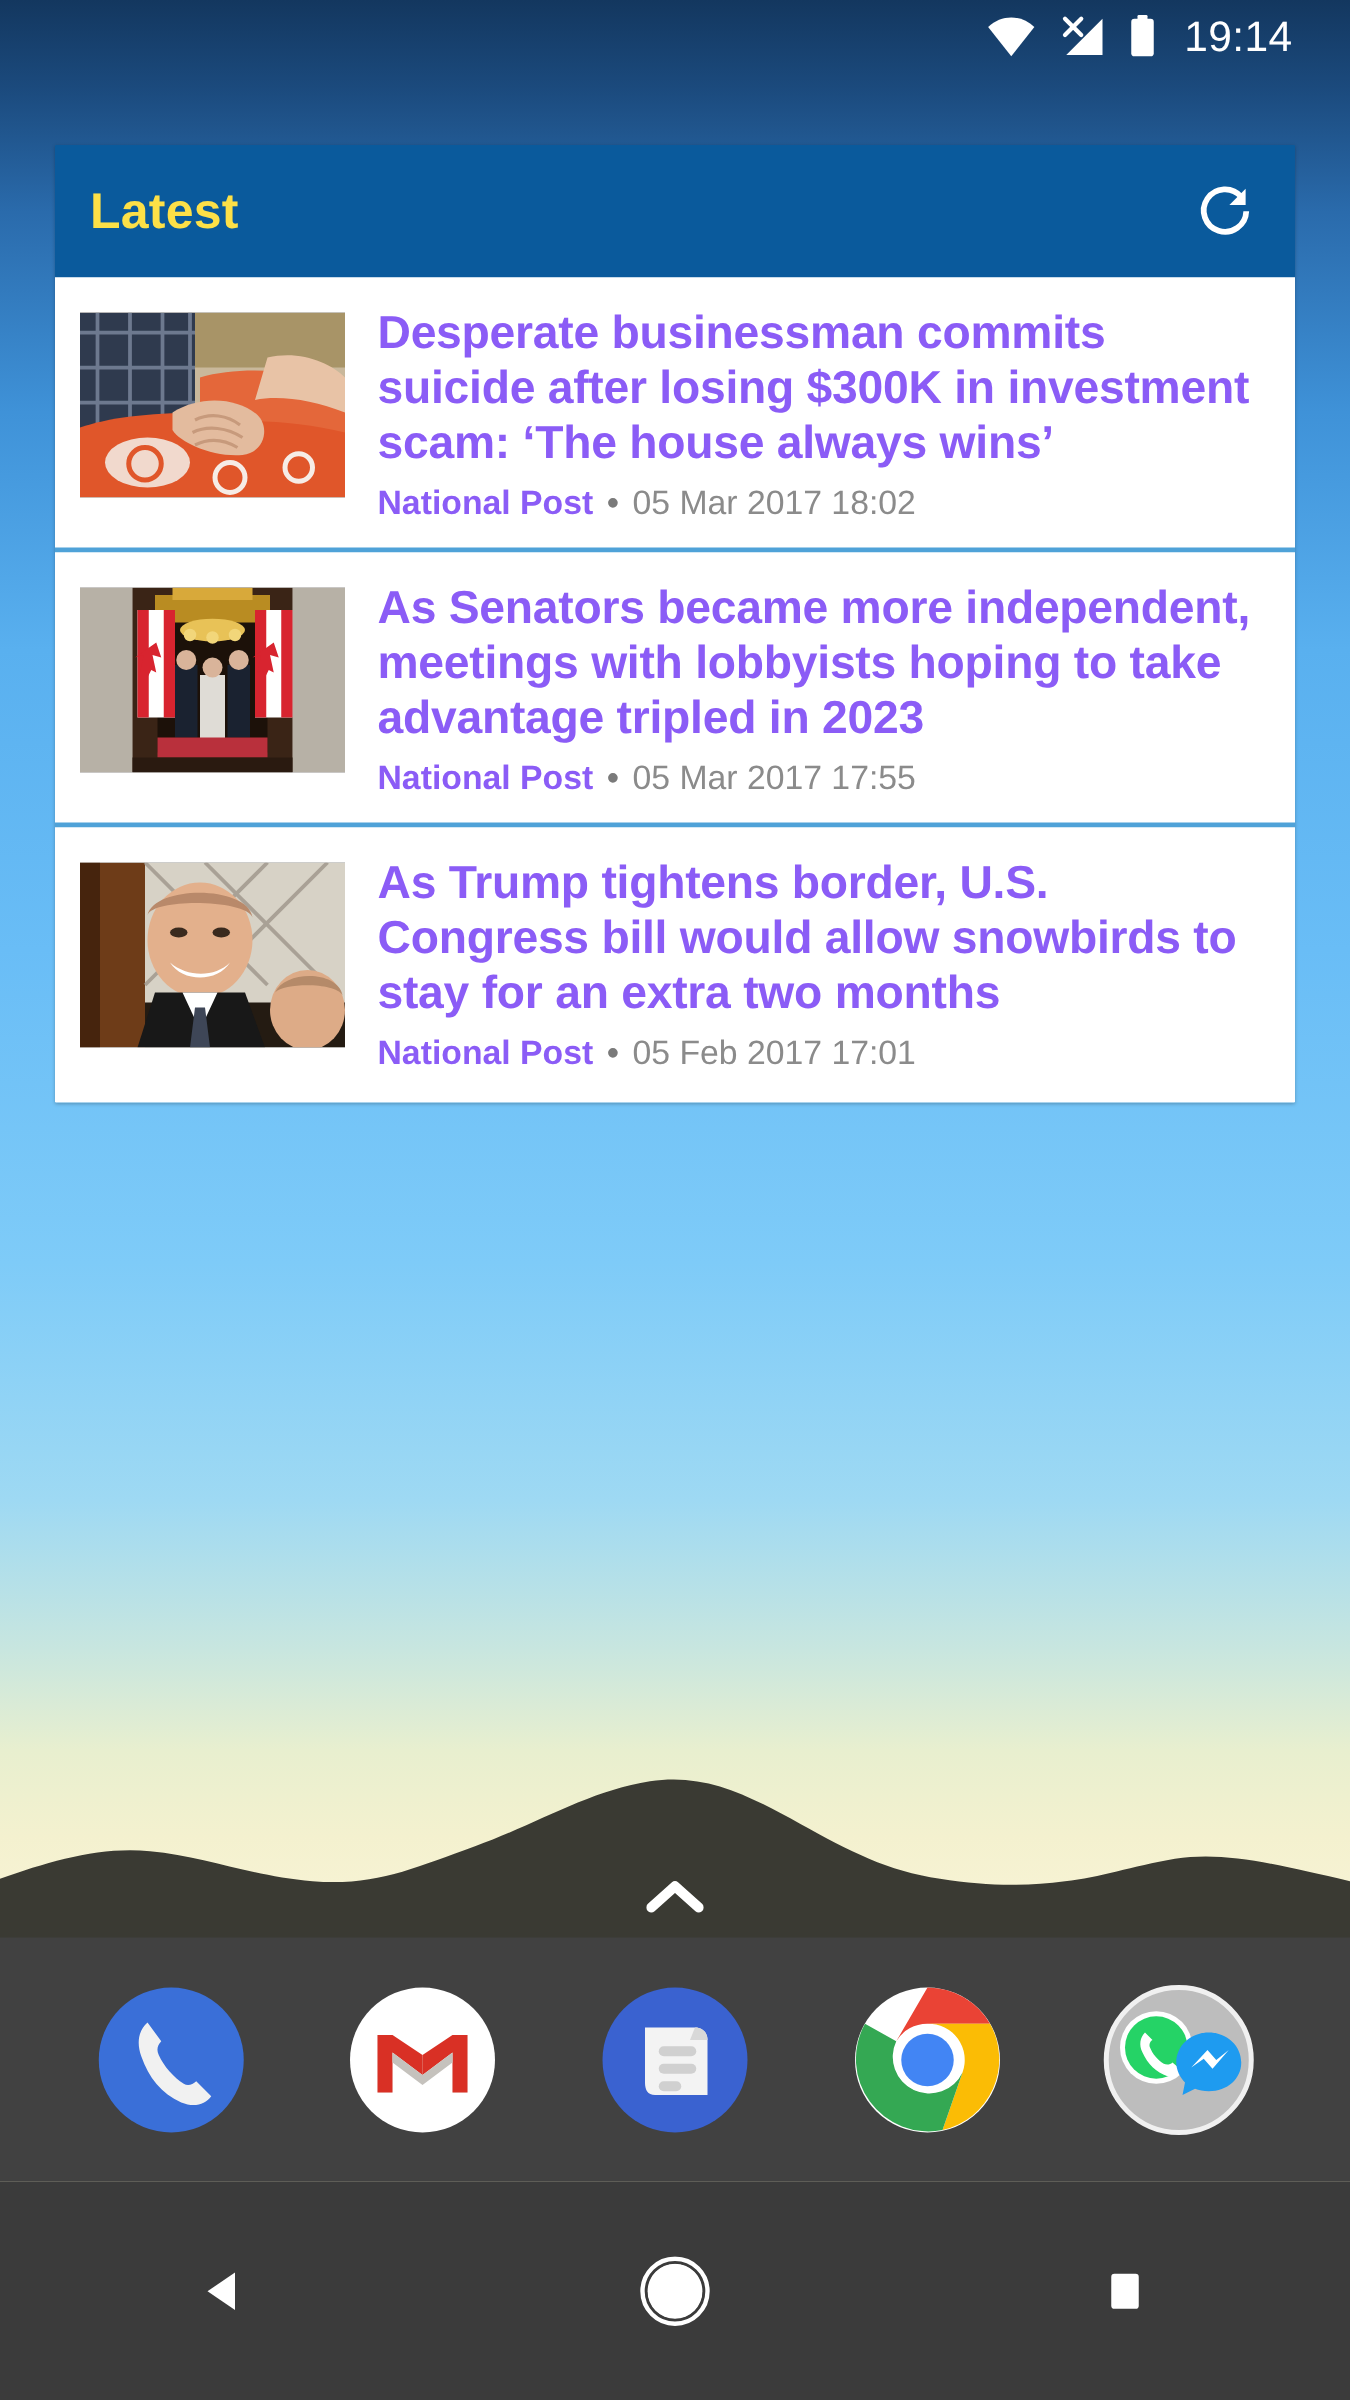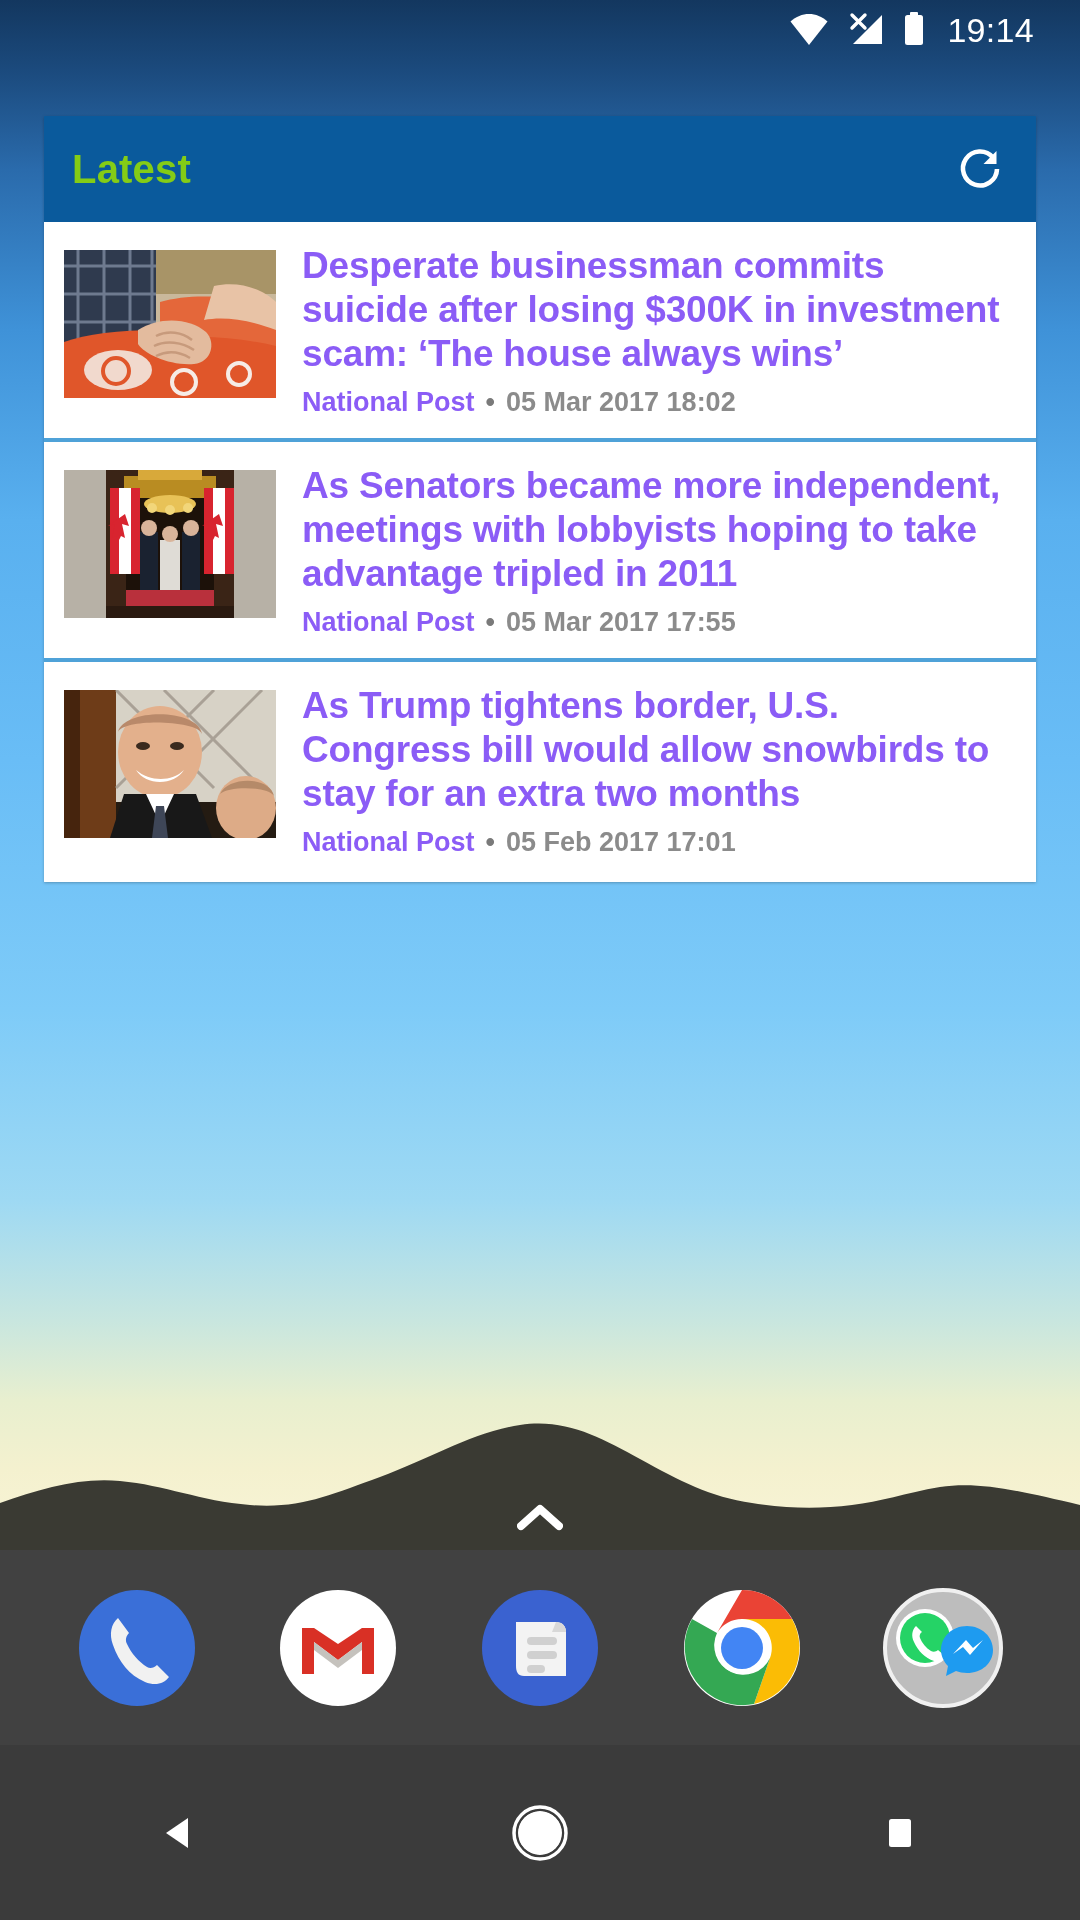--- a/index.html
+++ b/index.html
@@ -58,21 +58,21 @@
     border-radius:1px;
     overflow:hidden;
     box-shadow:0 1px 3px rgba(0,0,0,.25);
   }
   #widget-header{
     height:106px; background:#0a5a9c;
     display:flex; align-items:center; justify-content:space-between;
     padding:0 28px 0 28px;
   }
   #widget-title{
-    color:#84cc16; font-size:40px; font-weight:700; letter-spacing:.2px;
+    color:#fde047; font-size:40px; font-weight:700; letter-spacing:.2px;
   }
   #refresh-btn{ width:56px; height:56px; display:flex; align-items:center; justify-content:center; }
 
   .news-list{ background:#ffffff; }
   .news-item{
     display:flex; align-items:flex-start;
     padding:22px 26px 22px 20px;
     background:#fff;
     border-bottom:4px solid #4fa2d8;
     position:relative;
@@ -87,21 +87,21 @@
   .thumb svg{ display:block; width:100%; height:100%; }
 
   .news-text{ flex:1 1 auto; min-width:0; padding-top:0; }
   .headline{
     font-size:37px; line-height:1.19; font-weight:700; color:#8b5cf6;
     letter-spacing:-.2px;
   }
   .meta{ margin-top:13px; font-size:27px; line-height:1; white-space:nowrap; }
   .source{ color:#8b5cf6; font-weight:700; }
   .dot{ color:#7a7a7a; margin:0 11px; font-weight:700; }
-  .time{ color:#8b8b8b; font-weight:700; }
+  .time{ color:#8b8b8b; font-weight:400; }
 
   
   #drawer-arrow{
     position:absolute; left:50%; transform:translateX(-50%);
     bottom:388px; width:46px; height:30px;
   }
 
   
   #dock{
     position:absolute; left:0; bottom:175px; width:1080px; height:195px;
@@ -248,21 +248,21 @@
           <rect x="96" y="70" width="20" height="52" fill="#dfdcd6"></rect>
           <circle cx="106" cy="64" r="8" fill="#d9b49a"></circle>
           <rect x="118" y="62" width="18" height="58" fill="#1a2230"></rect>
           <circle cx="127" cy="58" r="8" fill="#d9b49a"></circle>
 
           <rect x="62" y="120" width="88" height="16" fill="#b9303c"></rect>
           <rect x="42" y="136" width="128" height="12" fill="#2a1a10"></rect>
         </svg>
       </div>
       <div class="news-text">
-        <div class="headline">As Senators became more independent, meetings with lobbyists hoping to take advantage tripled in 2011</div>
+        <div class="headline">As Senators became more independent, meetings with lobbyists hoping to take advantage tripled in 2023</div>
         <div class="meta">
           <span class="source">National Post</span><span class="dot">•</span><span class="time">05 Mar 2017 17:55</span>
         </div>
       </div>
     </div>
 
     <div class="news-item">
       <div class="thumb">
         <svg viewBox="0 0 212 148" preserveAspectRatio="none">
           <rect width="212" height="148" fill="#d7d2c6"></rect>

